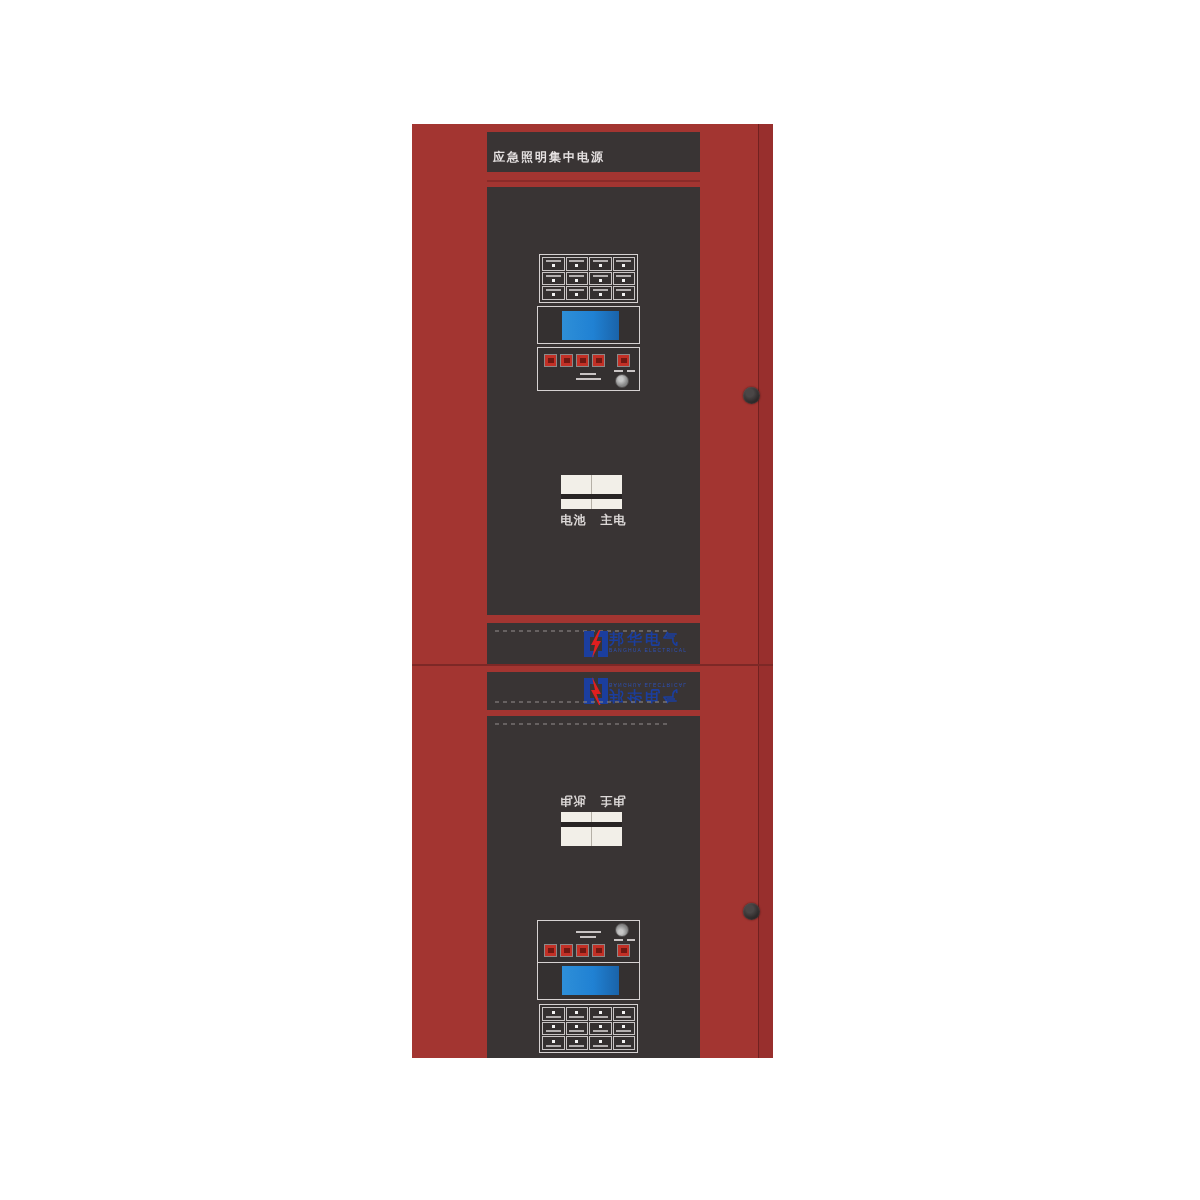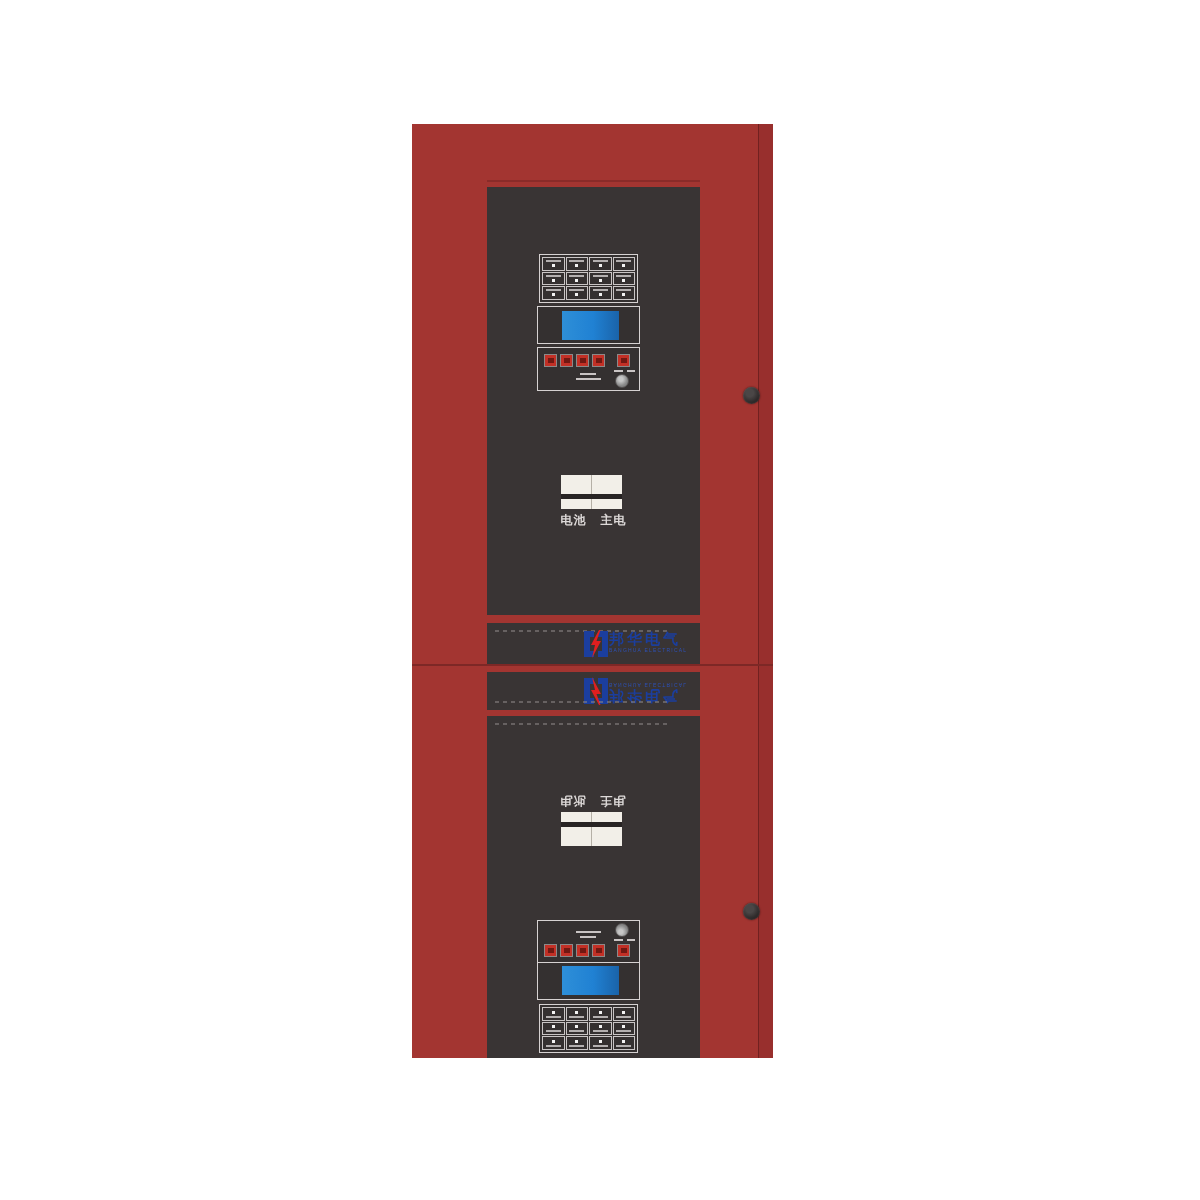--- a/index.html
+++ b/index.html
@@ -68,20 +68,23 @@
   
   .flipv{transform:scaleY(-1);}
 </style>
 </head>
 <body>
 
 <div id="canvas">
   <div class="cabinet">
     <div class="edge-strip"></div>
 
+    <div class="darkpanel header-bar">
+      <span class="header-title">应急照明集中电源</span>
+    </div>
     <div class="header-underline"></div>
 
     <div class="darkpanel" style="top:63px;height:428px;">
 
       <div class="btn-grid" style="left:52px;top:67px;">
         <div class="cell">
             <i class="txt"></i>
             <i class="dot"></i>
           </div>
         <div class="cell">

